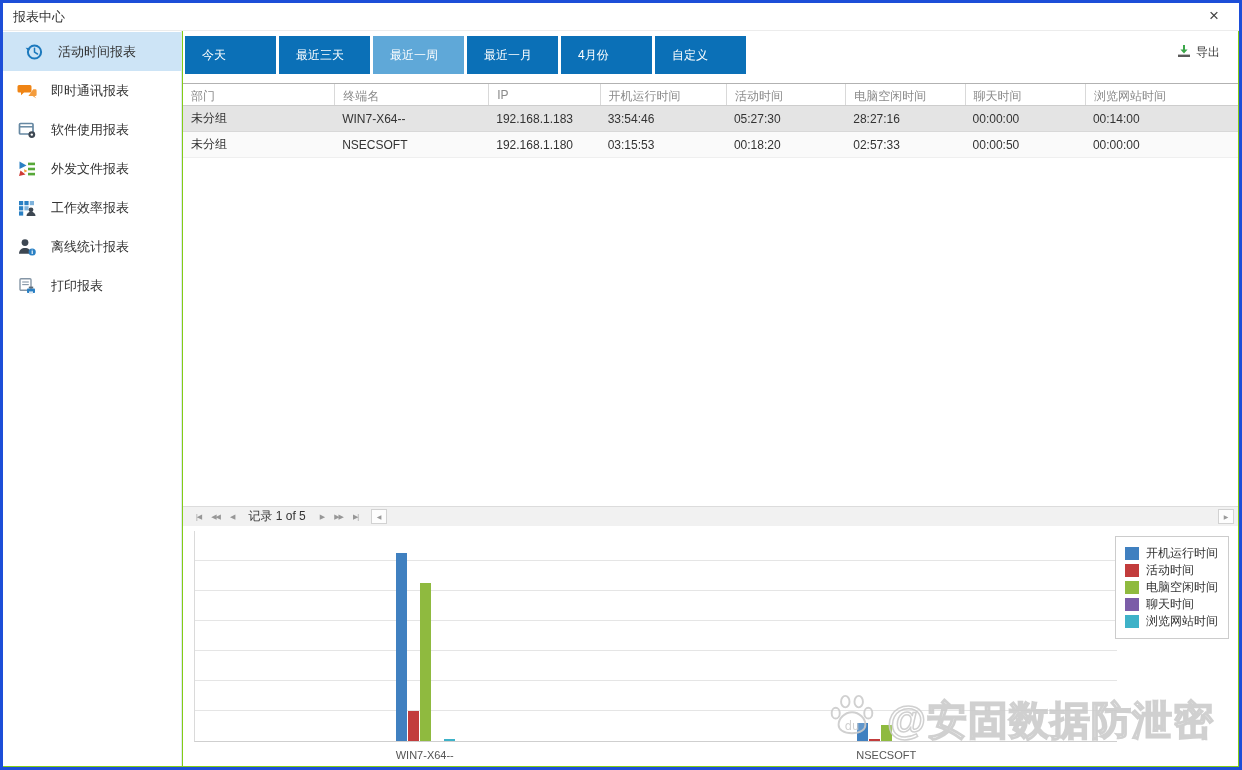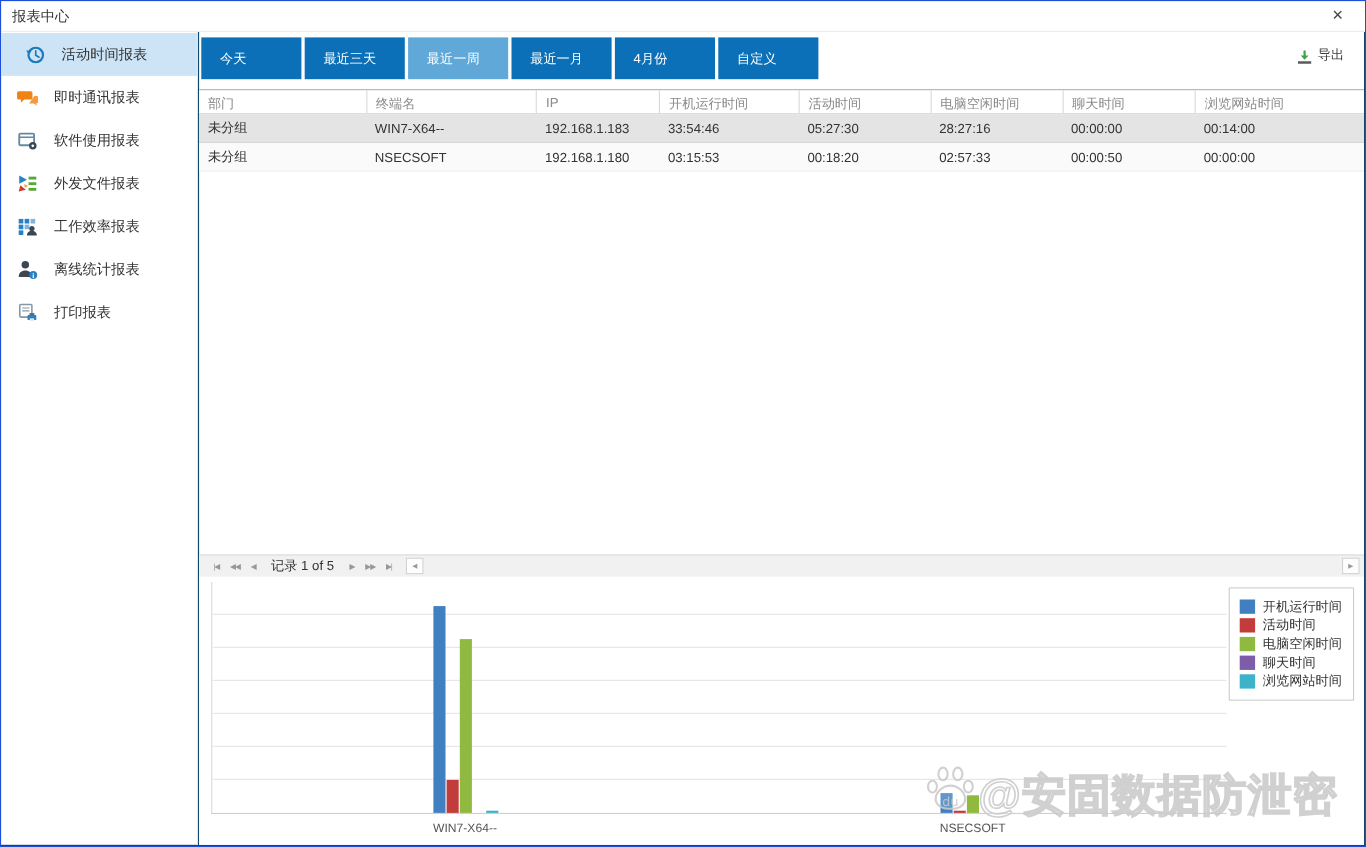--- a/index.html
+++ b/index.html
@@ -1,21 +1,21 @@
 <!DOCTYPE html>
 <html><head>
 <meta charset="utf-8">
 <style>
   * { margin:0; padding:0; box-sizing:border-box; }
   html,body { background:#888; }
   body { font-family:"Liberation Sans","DejaVu Sans",sans-serif; }
 
   #window {
-    position:relative; width:1242px; height:770px; background:#0c4a6e;
-    border:1px solid #1d4ed8; overflow:hidden;
+    position:relative; width:1242px; height:770px; background:#84cc16;
+    border:3px solid #1d4ed8; overflow:hidden;
   }
 
   
   .titlebar { position:absolute; top:0; left:0; right:0; height:28px; background:#fff;
     border-bottom:1px solid #ececec; }
   .titlebar .title { position:absolute; left:10px; top:0; line-height:27px; font-size:13px; color:#333; }
   .close-btn { position:absolute; right:12px; top:0; width:26px; height:27px; text-align:center;
     line-height:26px; font-size:17px; color:#444; cursor:pointer; }
 
   
@@ -28,21 +28,21 @@
   .side-item .icn svg { width:20px; height:20px; display:block; }
 
   
   .main { position:absolute; left:180px; top:28px; right:1px; bottom:1px; background:#fff; }
 
   .tabbar { position:absolute; left:2px; top:5px; height:38px; display:flex; }
   .tab { width:91px; height:38px; margin-right:3px; background:#0b70b7; color:#fff;
     font-size:12px; line-height:38px; padding-left:17px; cursor:pointer; white-space:nowrap; }
   .tab.active { background:#5fa8d8; }
 
-  .export-btn { position:absolute; right:18px; top:13px; display:flex; align-items:flex-end;
+  .export-btn { position:absolute; right:18px; top:13px; display:flex; align-items:flex-start;
     font-size:12px; color:#3c3c3c; cursor:pointer; }
   .export-btn svg { width:14px; height:14px; margin-right:5px; }
 
   
   .grid { position:absolute; left:0; top:52px; right:0; }
   .grid-header { display:flex; height:23px; border-top:1px solid #b2b2b2; border-bottom:1px solid #cdcdcd;
     font-size:12px; color:#8a8a8a; background:#fff; }
   .grid-header .cell { padding:4px 0 0 8px; border-left:1px solid #d9d9d9; cursor:pointer; }
   .grid-header .cell:first-child { border-left:none; }
   .grid-row { display:flex; height:26px; align-items:center; font-size:12px; color:#333; cursor:pointer; }
@@ -75,21 +75,21 @@
     font-size:11px; color:#555; }
 
   .legend { position:absolute; right:9px; top:10px; background:#fff; border:1px solid #ccc;
     padding:8px 10px 8px 9px; }
   .legend-item { display:flex; align-items:center; height:17px; font-size:12px; color:#333;
     white-space:nowrap; }
   .legend-swatch { width:14px; height:13px; margin-right:7px; flex:0 0 auto; }
 
   .watermark { position:absolute; right:24px; bottom:18px; display:flex; align-items:flex-start;
     pointer-events:none; opacity:0.9; }
-  .wm-text { font-size:40px; font-weight:bold; letter-spacing:1px; color:rgba(255,255,255,0.25);
+  .wm-text { font-size:40px; font-weight:bold; letter-spacing:1px; color:rgba(255,255,255,0.25);margin-left:10px;
     -webkit-text-stroke:1.5px #cbcbcb; }
   .wm-paw { margin-right:2px; }
 </style>
 </head>
 <body>
 
 <div id="window">
 
   <div class="titlebar">
     <span class="title">报表中心</span>

